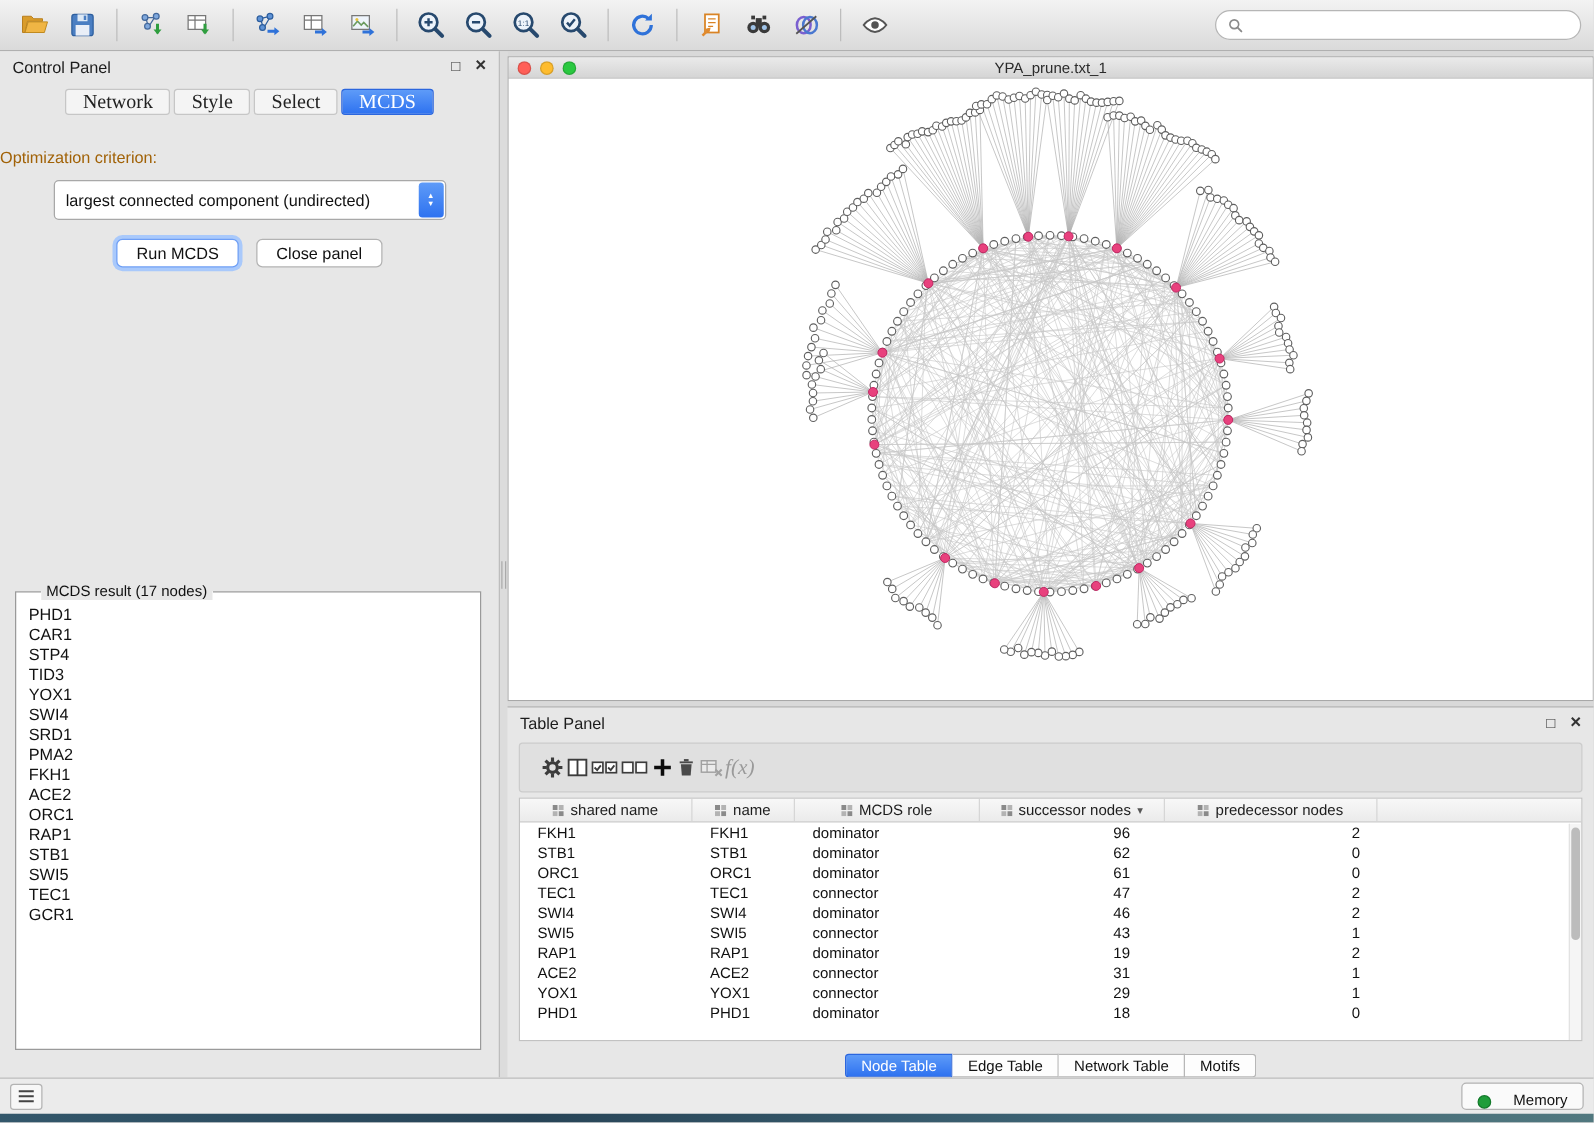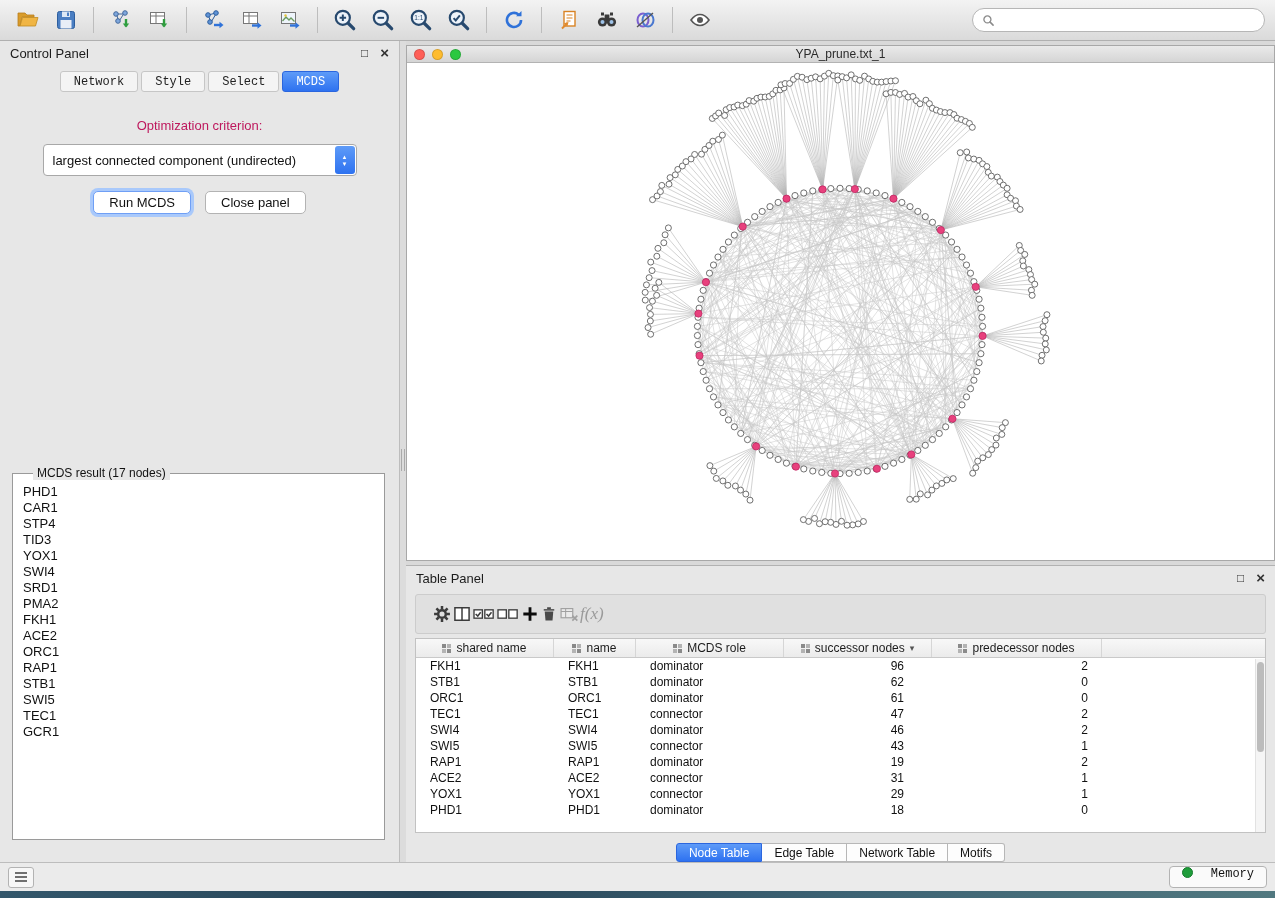--- a/index.html
+++ b/index.html
@@ -16,23 +16,23 @@
   
   #main{position:absolute;top:41px;left:0;width:1275px;height:821px}
 
   
   #control-panel{position:absolute;left:0;top:0;width:400px;height:821px;background:#e7e7e7;border-right:1px solid #bdbdbd}
   .panel-header{height:24px;display:flex;align-items:center;padding:0 10px;font-size:13px;color:#1c1c1c}
   .ph-icons{margin-left:auto;display:flex;gap:12px;align-items:center;color:#333;font-size:12px}
   .ph-icons span{cursor:default;line-height:12px}
   .ph-x{font-size:15px;font-weight:bold}
   #cp-tabs{display:flex;justify-content:center;gap:3px;margin-top:6px}
-  .cp-tab{height:21px;padding:0 13px;font-size:12px;background:#f4f4f4;border:1px solid #c6c6c6;border-radius:3px;color:#222;cursor:default;font-family:Liberation Mono, monospace}
+  .cp-tab{height:21px;padding:0 13px;font-size:16px;background:#f4f4f4;border:1px solid #c6c6c6;border-radius:3px;color:#222;cursor:default;font-family:Liberation Serif, serif}
   .cp-tab.active{background:linear-gradient(var(--accent-light,#5e97f8),var(--accent,#2e6ef0));color:#fff;border-color:#2b66de}
-  .opt-label{text-align:center;margin-top:26px;font-size:13px;color:#be185d}
+  .opt-label{margin-top:26px;font-size:13px;color:#a16207}
   .dropdown{margin:11px auto 0;width:314px;height:32px;background:#fff;border:1px solid #a8a8a8;border-radius:4px;display:flex;align-items:center;font-size:13px;padding-left:9px;position:relative;color:#111}
   .dropdown .stepper{position:absolute;right:1px;top:1px;bottom:1px;width:20px;background:linear-gradient(var(--accent-light,#6ba2f8),var(--accent,#2f6df0));border-radius:3px;display:flex;flex-direction:column;align-items:center;justify-content:center;color:#fff;font-size:6px;line-height:6px;gap:1px}
   .btn-row{display:flex;justify-content:center;gap:14px;margin-top:15px}
   .cp-btn{height:23px;padding:0 15px;font-size:13px;background:#fff;border:1px solid #b3b3b3;border-radius:5px;color:#111;cursor:default;font-family:"Liberation Sans",sans-serif}
   .cp-btn.default{box-shadow:0 0 0 3px #a9c9fb;border-color:#6f9ff5}
   #mcds-box{position:absolute;left:12px;right:14px;top:425px;height:374px;border:1px solid #9a9a9a;background:#fff;overflow:hidden}
   #mcds-box legend{font-size:12px;color:#111;background:#e7e7e7;padding:0 4px;margin-left:20px}
   #mcds-list{padding-top:4px}
   .mcds-item{font-size:13px;line-height:16px;padding-left:10px;color:#111}
 
@@ -70,21 +70,21 @@
   .vthumb{position:absolute;top:3px;left:1px;width:7px;height:90px;background:#bcbcbc;border-radius:4px}
   #table-tabs{height:29px;display:flex;align-items:flex-end;justify-content:center;flex:none}
   .tbl-tab{height:19px;padding:0 12px;font-size:12px;background:#fdfdfd;border:1px solid #b7b7b7;border-left:none;color:#111;cursor:default;font-family:"Liberation Sans",sans-serif}
   .tbl-tab:first-child{border-left:1px solid #b7b7b7;border-radius:3px 0 0 3px}
   .tbl-tab:last-child{border-radius:0 3px 3px 0}
   .tbl-tab.active{background:linear-gradient(var(--accent-light,#57a0f8),var(--accent,#2d7bf0));color:#fff;border-color:#2b66de}
 
   
   #statusbar{position:absolute;left:0;top:862px;width:1275px;height:29px;background:#ebebeb;border-top:1px solid #bdbdbd;display:flex;align-items:center;padding:0 8px}
   .menu-btn{width:26px;height:21px;border:1px solid #b3b3b3;border-radius:3px;background:#f7f7f7;display:flex;align-items:center;justify-content:center;cursor:default}
-  .memory-btn{margin-left:auto;height:22px;padding:0 12px;border:1px solid #b3b3b3;border-radius:4px;background:#fafafa;display:flex;align-items:flex-start;gap:18px;font-size:12px;color:#111;cursor:default;font-family:Liberation Mono, monospace}
+  .memory-btn{margin-left:auto;height:22px;padding:0 12px;border:1px solid #b3b3b3;border-radius:4px;background:#fafafa;display:flex;align-items:flex-end;gap:18px;font-size:12px;color:#111;cursor:default;font-family:Liberation Sans, sans-serif}
   .mem-dot{width:11px;height:11px;border-radius:50%;background:var(--memdot,#1f9d3a);border:1px solid #147a2b}
   #desktop-strip{position:absolute;left:0;top:891px;width:1275px;height:7px;background:linear-gradient(90deg,#33576b,#274457,#3d6374,#51787f)}
 </style>
 </head>
 <body>
 
 <div id="app">
 
   <div id="toolbar">
     <button class="tbtn">

